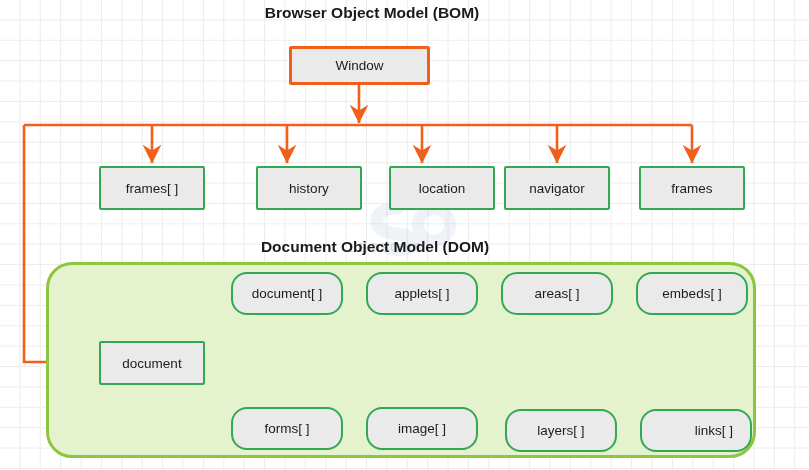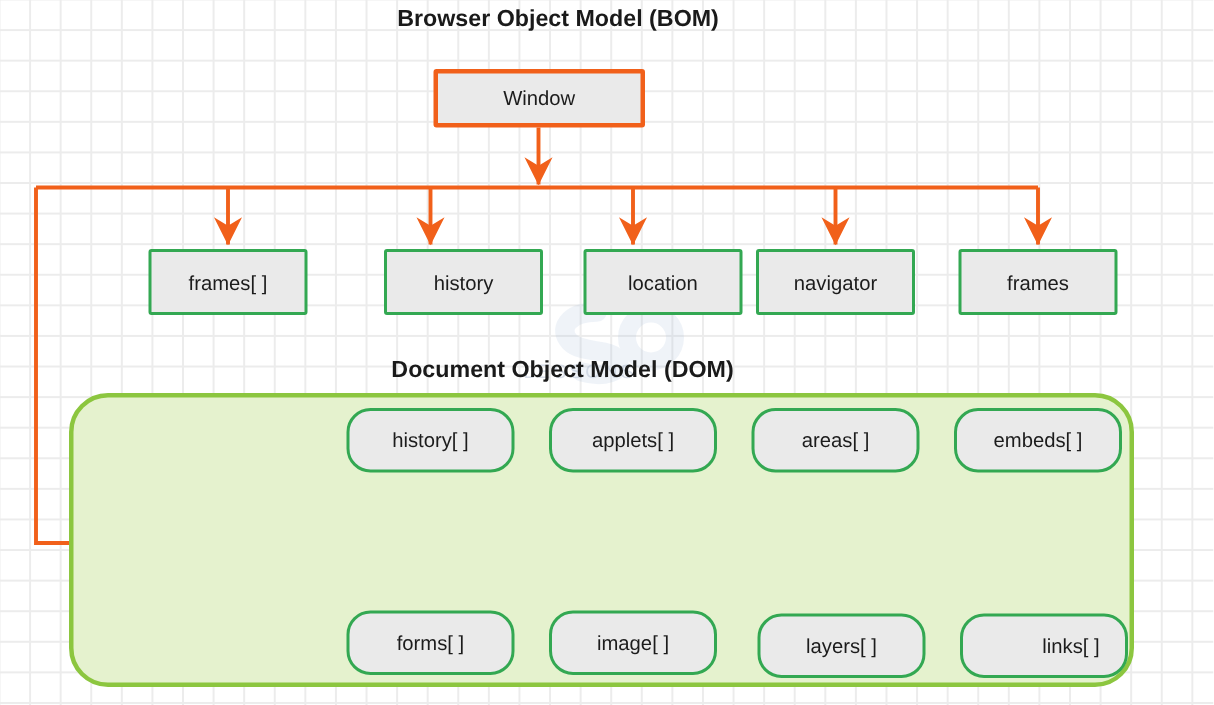--- a/index.html
+++ b/index.html
@@ -157,22 +157,23 @@
   <div class="title" id="title-dom">Document Object Model (DOM)</div>
 
   <div class="node window-node" style="left:289px; top:46px; width:141px; height:39px;">Window</div>
 
   <div class="node rect-node" style="left:99px; top:166px; width:106px; height:44px;">frames[ ]</div>
   <div class="node rect-node" style="left:234px; top:166px; width:106px; height:44px;margin-left:22px;">history</div>
   <div class="node rect-node" style="left:369px; top:166px; width:106px; height:44px;margin-left:20px;">location</div>
   <div class="node rect-node" style="left:504px; top:166px; width:106px; height:44px;">navigator</div>
   <div class="node rect-node" style="left:639px; top:166px; width:106px; height:44px;">frames</div>
 
+  <div class="node rect-node" style="left:99px; top:341px; width:106px; height:44px;">document</div>
 
-  <div class="node pill-node" style="left:231px; top:272px; width:112px; height:43px;">history[ ]</div>
+  <div class="node pill-node" style="left:231px; top:272px; width:112px; height:43px;">document[ ]</div>
   <div class="node pill-node" style="left:366px; top:272px; width:112px; height:43px;">applets[ ]</div>
   <div class="node pill-node" style="left:501px; top:272px; width:112px; height:43px;">areas[ ]</div>
   <div class="node pill-node" style="left:636px; top:272px; width:112px; height:43px;">embeds[ ]</div>
 
   <div class="node pill-node" style="left:366px; top:407px; width:112px; height:43px;">image[ ]</div>
   <div class="node pill-node" style="left:231px; top:407px; width:112px; height:43px;">forms[ ]</div>
   <div class="node pill-node" style="left:505px; top:409px; width:112px; height:43px;">layers[ ]</div>
   <div class="node pill-node" style="left:640px; top:409px; width:112px; height:43px;padding-left:36px;">links[ ]</div>
 
 </div>

